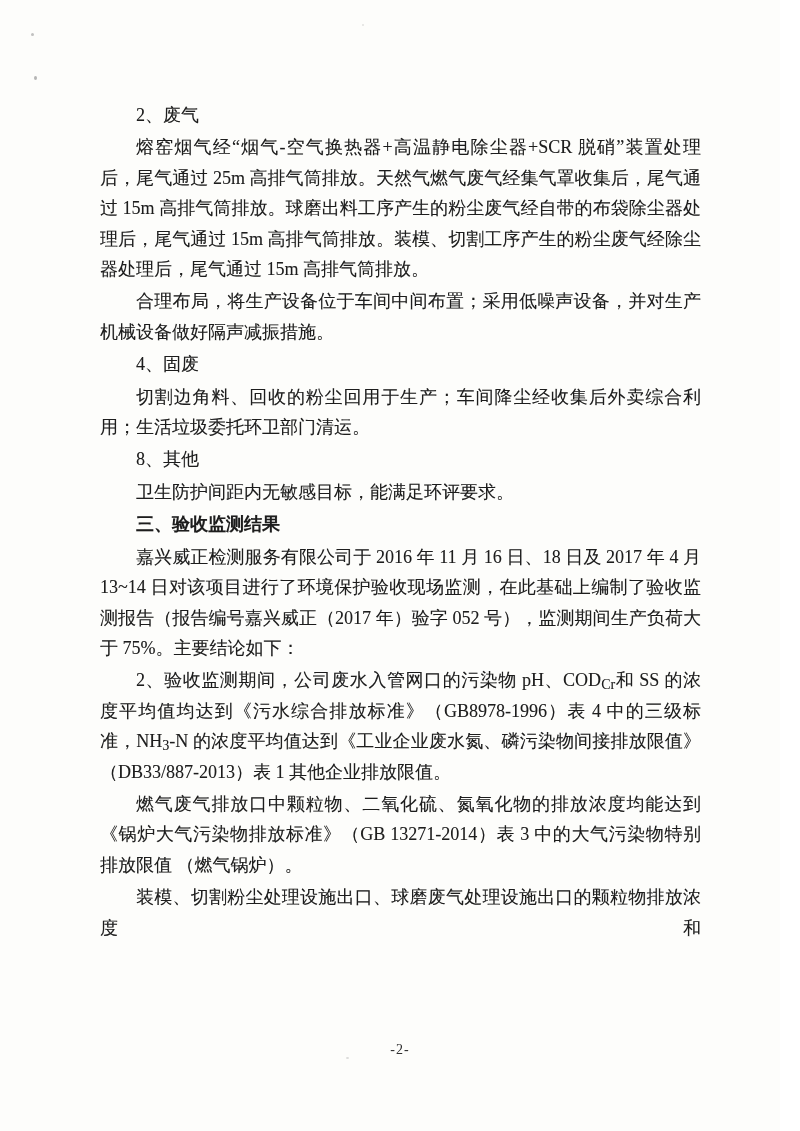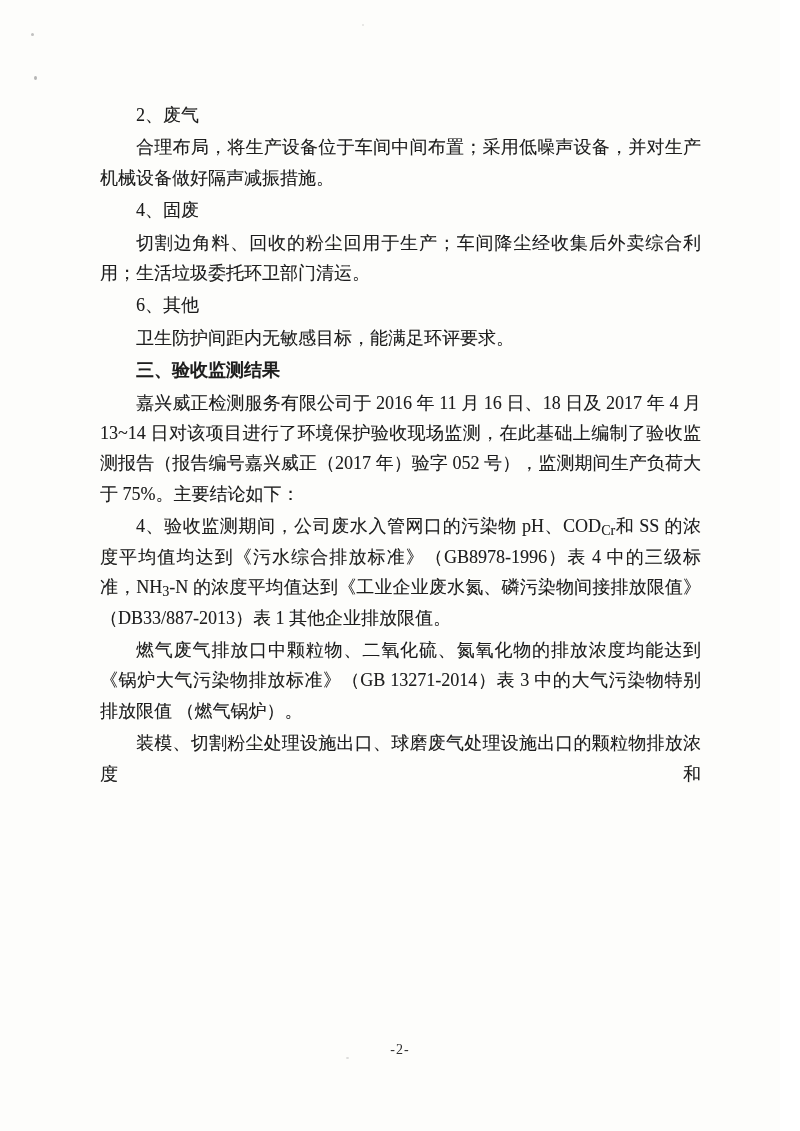--- a/index.html
+++ b/index.html
@@ -58,28 +58,29 @@
   .speck.s3 { left: 362px; top: 24px;   width: 2px; height: 2px; opacity: .25; }
   .speck.s4 { left: 346px; top: 1057px; width: 3px; height: 2px; opacity: .3; }
 </style>
 </head>
 <body>
 
 <div class="page">
 
   <div class="content">
     <p class="h">2、废气</p>
+    <p class="para">熔窑烟气经“烟气-空气换热器+高温静电除尘器+SCR 脱硝”装置处理后，尾气通过 25m 高排气筒排放。天然气燃气废气经集气罩收集后，尾气通过 15m 高排气筒排放。球磨出料工序产生的粉尘废气经自带的布袋除尘器处理后，尾气通过 15m 高排气筒排放。装模、切割工序产生的粉尘废气经除尘器处理后，尾气通过 15m 高排气筒排放。</p>
     <p class="para">合理布局，将生产设备位于车间中间布置；采用低噪声设备，并对生产机械设备做好隔声减振措施。</p>
     <p class="h">4、固废</p>
     <p class="para">切割边角料、回收的粉尘回用于生产；车间降尘经收集后外卖综合利用；生活垃圾委托环卫部门清运。</p>
-    <p class="h">6、其他</p>
+    <p class="h">8、其他</p>
     <p class="para">卫生防护间距内无敏感目标，能满足环评要求。</p>
     <p class="h h-bold">三、验收监测结果</p>
     <p class="para">嘉兴威正检测服务有限公司于 2016 年 11 月 16 日、18 日及 2017 年 4 月 13~14 日对该项目进行了环境保护验收现场监测，在此基础上编制了验收监测报告（报告编号嘉兴威正（2017 年）验字 052 号），监测期间生产负荷大于 75%。主要结论如下：</p>
-    <p class="para"><span>4、验收监测期间，公司废水入管网口的污染物 pH、COD</span><sub>Cr</sub><span>和 SS 的浓度平均值均达到《污水综合排放标准》（GB8978-1996）表 4 中的三级标准，NH</span><sub>3</sub><span>-N 的浓度平均值达到《工业企业废水氮、磷污染物间接排放限值》（DB33/887-2013）表 1 其他企业排放限值。</span></p>
+    <p class="para"><span>2、验收监测期间，公司废水入管网口的污染物 pH、COD</span><sub>Cr</sub><span>和 SS 的浓度平均值均达到《污水综合排放标准》（GB8978-1996）表 4 中的三级标准，NH</span><sub>3</sub><span>-N 的浓度平均值达到《工业企业废水氮、磷污染物间接排放限值》（DB33/887-2013）表 1 其他企业排放限值。</span></p>
     <p class="para">燃气废气排放口中颗粒物、二氧化硫、氮氧化物的排放浓度均能达到《锅炉大气污染物排放标准》（GB 13271-2014）表 3 中的大气污染物特别排放限值 （燃气锅炉）。</p>
     <p class="para force-last">装模、切割粉尘处理设施出口、球磨废气处理设施出口的颗粒物排放浓度和</p>
   </div>
 
   <div class="footer">-2-</div>
 
   <div class="speck s1"></div>
   <div class="speck s2"></div>
   <div class="speck s3"></div>
   <div class="speck s4"></div>

